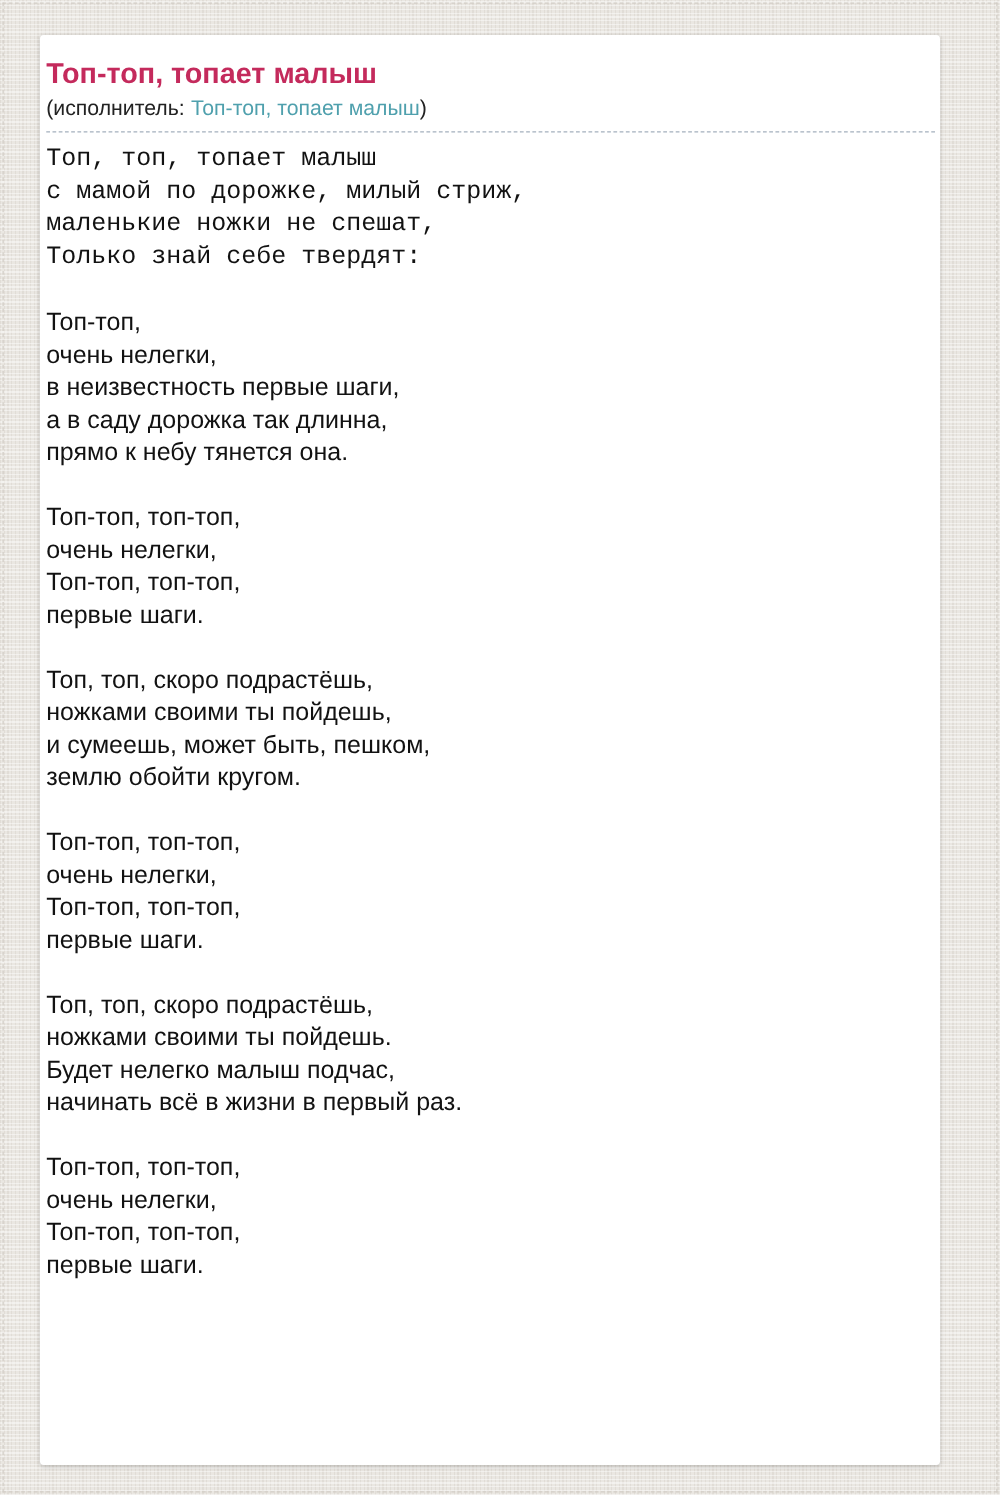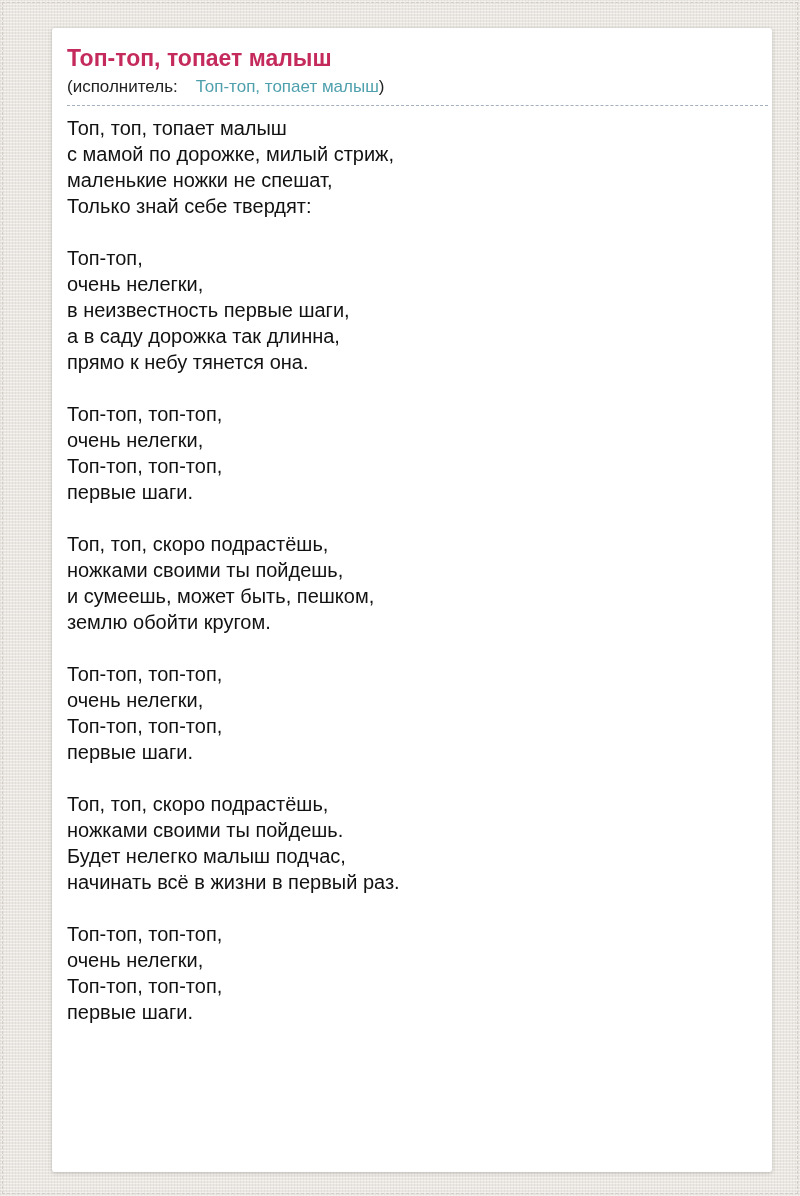--- a/index.html
+++ b/index.html
@@ -15,59 +15,59 @@
     overflow: hidden;
   }
   .edge-frame {
     position: absolute;
     inset: 2px;
     border: 1px dashed #d2cdc6;
     pointer-events: none;
   }
   .card {
     position: absolute;
-    left: 52px;
+    left: 32px;
     top: 28px;
     width: 720px;
     height: 1144px;
     background: #ffffff;
     border-radius: 3px;
     box-shadow: 0 1px 4px rgba(0,0,0,0.18);
     box-sizing: border-box;
-    padding: 16px 4px 24px 15px;
+    padding: 16px 4px 24px 5px;
   }
   .song-title {
     margin: 0;
     font-size: 23px;
     line-height: 1.25;
     font-weight: bold;
     color: #c42a5c;
   }
   .artist-line {
     margin: 4px 0 0 0;
     font-size: 17px;
     line-height: 1.2;
     color: #222222;
     padding-bottom: 8px;
     border-bottom: 1px dashed #a4b0bd;
   }
-  .artist-prefix { margin-right: 18px; }
+  .artist-prefix { margin-right: 5px; }
   .artist-link {
     color: #4fa0ad;
     text-decoration: none;
     cursor: pointer;
   }
   .lyrics {
     margin-top: 9px;
     font-size: 20px;
     line-height: 26px;
     color: #121212;
   }
   .lyrics p { margin: 26px 0 0 0; }
-  .lyrics p:first-child { margin-top: 0; }
+  .lyrics p:first-child { margin-top: 0; font-family: Liberation Mono, monospace; }
 </style>
 </head>
 <body>
 
 <div class="edge-frame"></div>
 
 <div class="card">
   <h1 class="song-title">Топ-топ, топает малыш</h1>
 
   <div class="artist-line">

